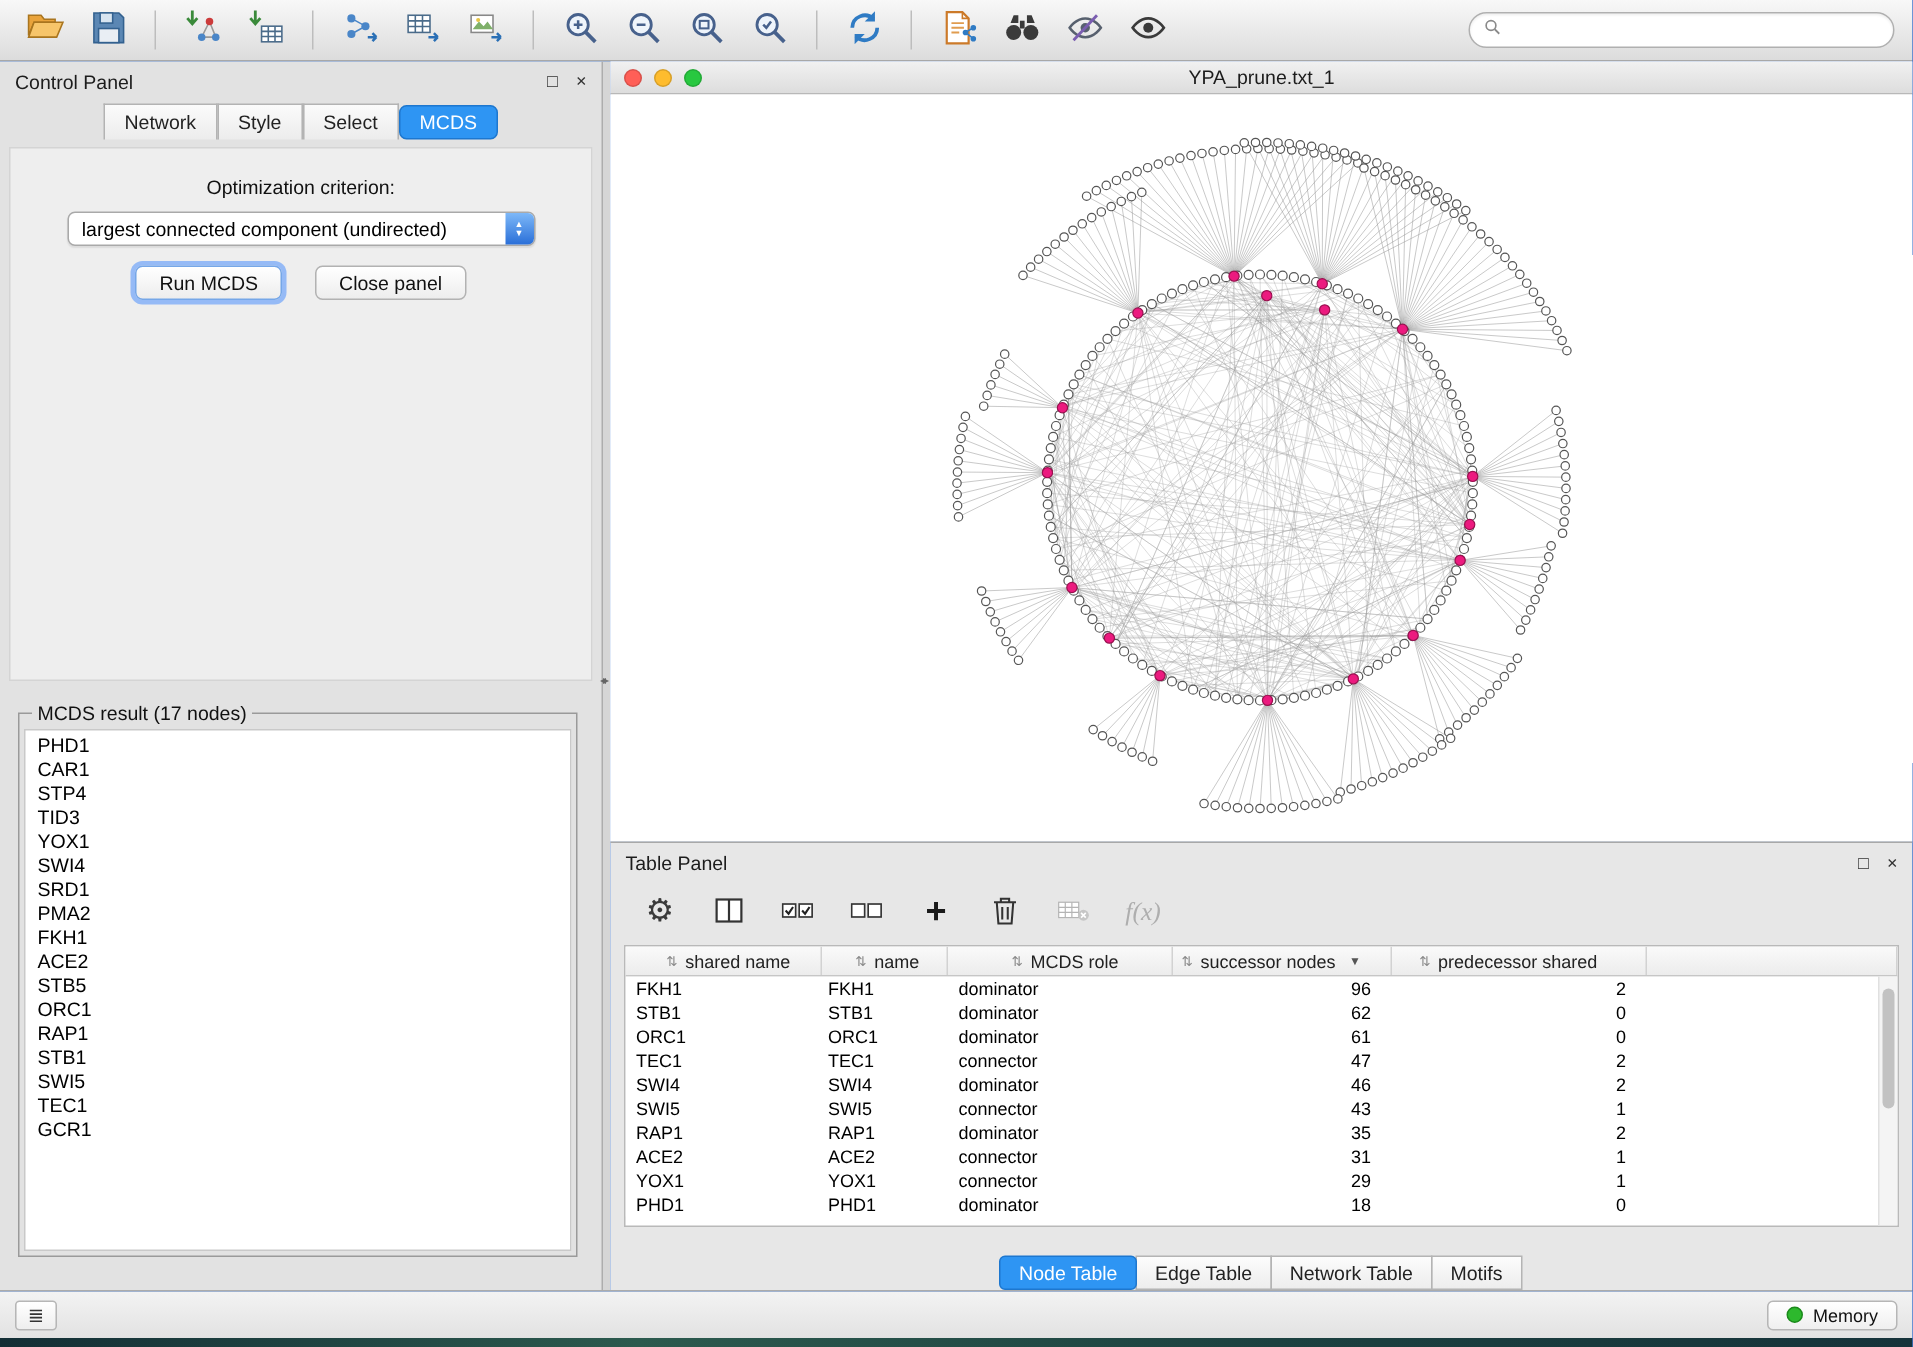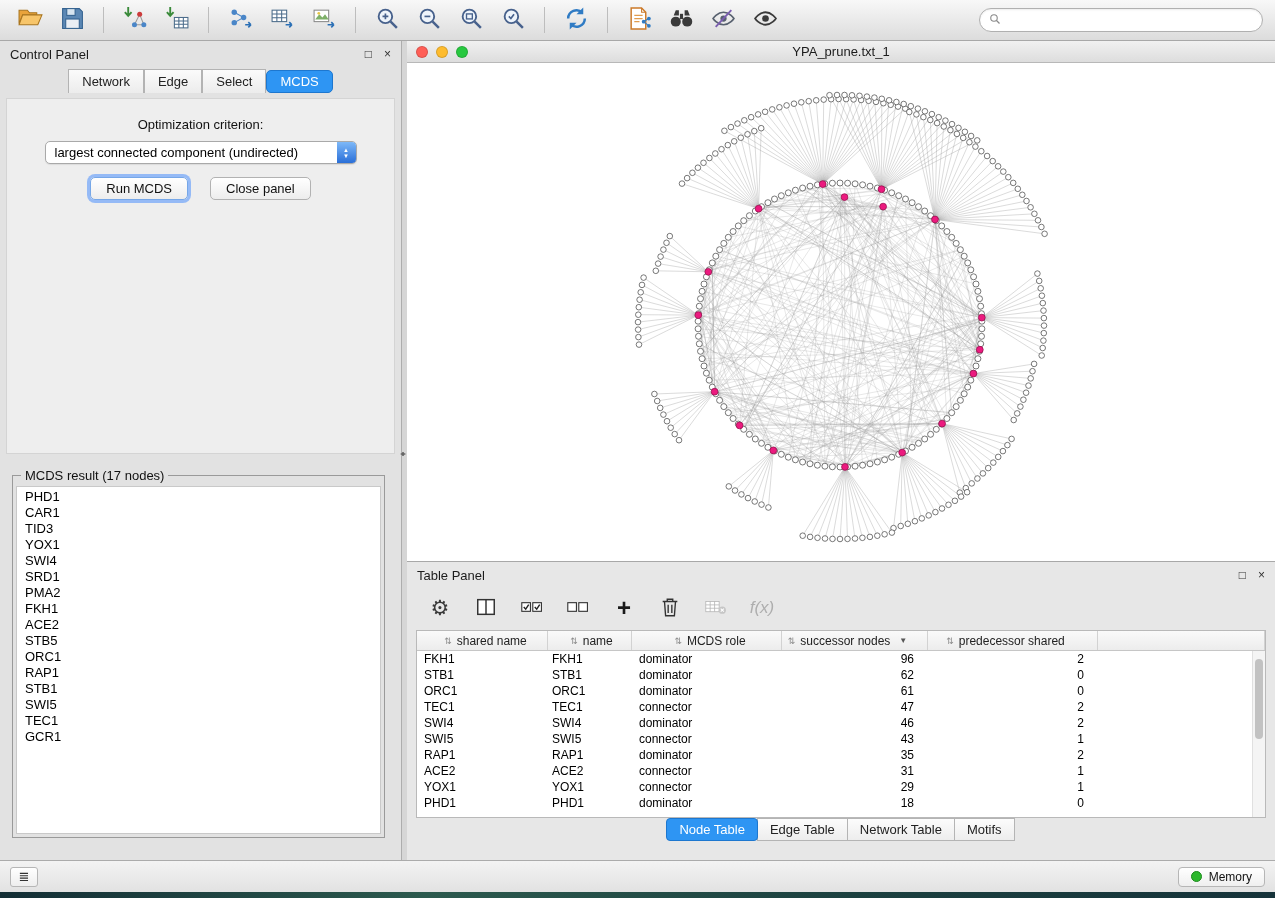--- a/index.html
+++ b/index.html
@@ -50,38 +50,38 @@
   .net-canvas{position:absolute;left:0;top:22px;width:868px;height:498px;background:#fff}
 
   
   .table-panel{position:absolute;left:407px;top:561px;width:868px;height:299px;background:#e7e7e7;border-top:1px solid #a8a8a8}
   .tp-toolbar{height:40px;display:flex;align-items:center;padding:0 20px;gap:20px}
   .ttb{border:none;background:transparent;display:flex;align-items:center;justify-content:center;height:30px;min-width:26px;cursor:pointer}
   .ttb svg{width:22px;height:22px}
   .ttb .gear{font-size:21px;color:#3a3a3a;line-height:20px}
   .ttb .plus{font-size:24px;font-weight:700;color:#1a1a1a;line-height:20px}
   .ttb.disabled{cursor:default}
-  .ttb .fx-text{font-family:Liberation Sans, sans-serif;font-style:italic;font-size:17px;color:#aeaeae}
+  .ttb .fx-text{font-family:Liberation Serif, serif;font-style:italic;font-size:17px;color:#aeaeae}
   .table-wrap{position:relative;margin:2px 9px 0 9px;height:188px;background:#fff;border:1px solid #b9b9b9;overflow:hidden}
   .thead{display:flex;height:20px;background:linear-gradient(#fafafa,#ececec);border-bottom:1px solid #c6c6c6;font-size:12px;color:#222}
   .th{display:flex;align-items:center;justify-content:center;gap:5px;border-right:1px solid #d2d2d2;overflow:hidden}
   .sort-ic{font-size:9px;color:#8a8a8a}
   .chev{font-size:8px;color:#555;margin-left:4px}
   .tbody{position:absolute;left:0;right:13px;top:20px;bottom:0;overflow:hidden}
   .tr{display:flex;height:16px;align-items:center;font-size:12px;color:#000;background:#fff}
   .td{overflow:hidden;white-space:nowrap}
   .c0{width:131px;padding-left:7px}
   .c1{width:84px;padding-left:4px}
   .c2{width:150px;padding-left:7px}
   .c3{width:146px;text-align:right;padding-right:14px}
   .c4{width:170px;text-align:right;padding-right:14px}
   .cfill{flex:1}
   .vscroll{position:absolute;right:0;top:20px;bottom:0;width:13px;background:#f4f4f4;border-left:1px solid #e0e0e0}
   .vscroll .thumb{position:absolute;left:2px;right:2px;top:8px;height:80px;background:#c2c2c2;border-radius:5px}
-  .table-tabs{display:flex;justify-content:center;margin-top:0}
+  .table-tabs{display:flex;justify-content:center;margin-top:19px}
   .tt-tab{font-size:13px;padding:3px 12px;border:1px solid #b4b4b4;background:linear-gradient(#fcfcfc,#ededed);color:#222;margin-left:-1px;cursor:pointer;font-family:"Liberation Sans",sans-serif}
   .tt-tab.active{background:#2e95f3;color:#fff;border:1px solid #1d77cf;border-radius:4px;z-index:1}
 
   
   .statusbar{position:absolute;left:0;top:860px;width:100%;height:32px;background:linear-gradient(#f3f3f3,#e2e2e2);border-top:1px solid #ababab;display:flex;align-items:center;padding:0 10px}
   .menu-btn{width:28px;height:20px;border:1px solid #b6b6b6;border-radius:3px;background:linear-gradient(#fff,#eee);font-size:13px;line-height:14px;color:#333;cursor:pointer}
   .memory-btn{margin-left:auto;display:flex;align-items:center;gap:7px;border:1px solid #b6b6b6;border-radius:4px;background:linear-gradient(#fff,#efefef);padding:2px 12px;font-size:12px;color:#111;cursor:pointer}
   .memory-dot{width:11px;height:11px;border-radius:50%;background:#2db82d;border:1px solid #1b8a1b}
   .wallpaper{position:absolute;left:0;top:892px;width:100%;height:6px;background:linear-gradient(90deg,#132e35,#2c5a4e,#1c4140,#16333a)}
 </style>
@@ -229,21 +229,21 @@
   <div class="control-panel">
     <div class="panel-titlebar">
       <span>Control Panel</span>
       <span class="win-btns">
         <span>□</span>
         <span>×</span>
       </span>
     </div>
     <div class="cp-tabs">
       <button class="cp-tab">Network</button>
-      <button class="cp-tab">Edge</button>
+      <button class="cp-tab">Style</button>
       <button class="cp-tab">Select</button>
       <button class="cp-tab active">MCDS</button>
     </div>
     <div class="cp-content">
       <div class="opt-label">Optimization criterion:</div>
       <div class="combo">
         <span>largest connected component (undirected)</span>
         <span class="combo-cap">
           <span>▲</span>
           <span>▼</span>
@@ -252,20 +252,21 @@
       <div class="btn-row">
         <button class="mac-btn focus">Run MCDS</button>
         <button class="mac-btn">Close panel</button>
       </div>
     </div>
     <fieldset class="result-box">
       <legend>MCDS result (17 nodes)</legend>
       <div class="result-list">
           <div class="result-item">PHD1</div>
           <div class="result-item">CAR1</div>
+          <div class="result-item">STP4</div>
           <div class="result-item">TID3</div>
           <div class="result-item">YOX1</div>
           <div class="result-item">SWI4</div>
           <div class="result-item">SRD1</div>
           <div class="result-item">PMA2</div>
           <div class="result-item">FKH1</div>
           <div class="result-item">ACE2</div>
           <div class="result-item">STB5</div>
           <div class="result-item">ORC1</div>
           <div class="result-item">RAP1</div>

